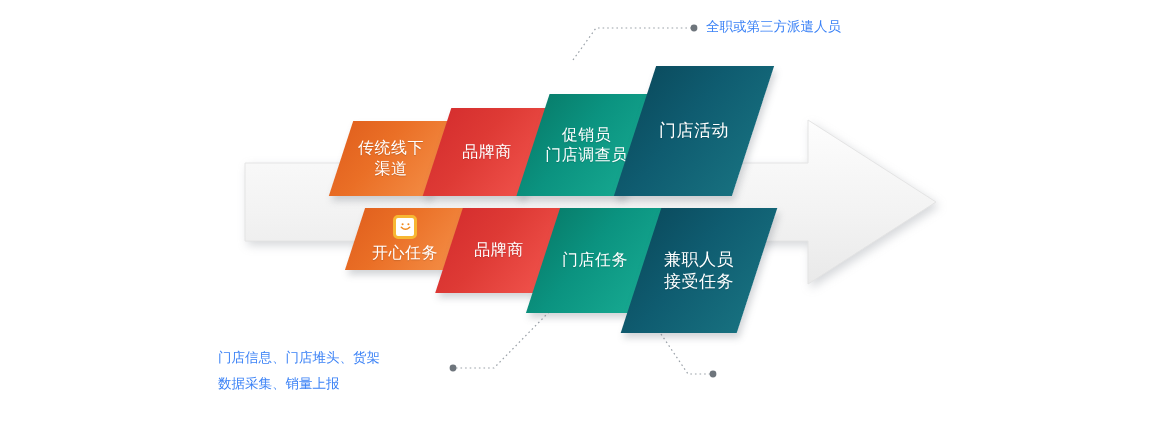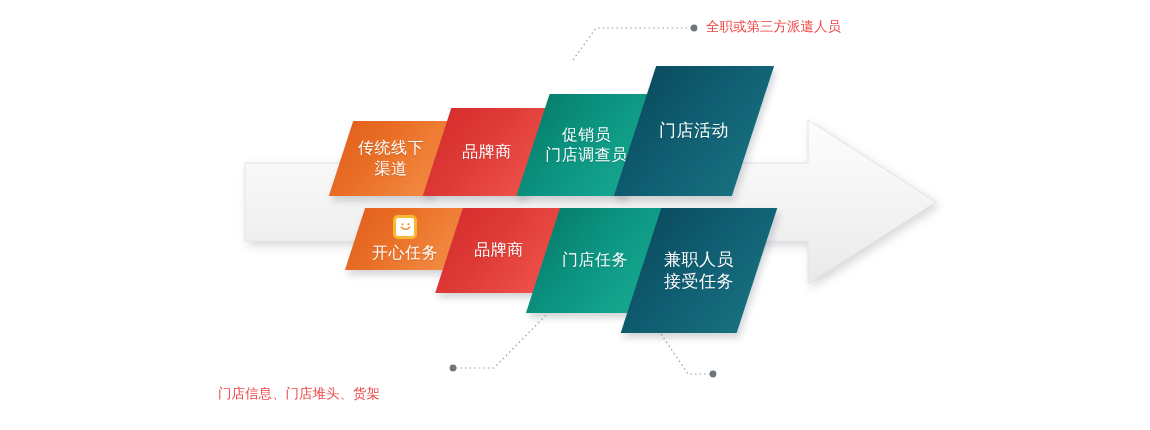--- a/index.html
+++ b/index.html
@@ -91,28 +91,28 @@
   .leaders {
     position: absolute;
     left: 0; top: 0;
     width: 1150px; height: 430px;
     pointer-events: none;
   }
 
   
   .note {
     position: absolute;
-    color: #ef4444;
+    color: #3b82f6;
     font-size: 13.5px;
     line-height: 1.95;
     white-space: nowrap;
     font-family: "DejaVu Sans", "Liberation Sans", sans-serif;
   }
   .note-top    { left: 706px; top: 26px; transform: translateY(-50%); }
-  .note-bottom-left  { left: 218px; top: 344px; text-align: left; margin-top: 36px; }
+  .note-bottom-left  { left: 218px; top: 344px; text-align: left; }
   .note-bottom-right { left: 727px; top: 341px; text-align: left; }
   .note .row { display: block; }
   .arrow-glyph { padding: 0 4px; font-size: 13px; }
 </style>
 </head>
 <body>
 
 <div id="stage">
 
   <div class="arrow-wrap">
@@ -197,16 +197,17 @@
       <span class="line">接受任务</span>
     </div>
   </div>
 
   <div class="note note-top">
     <span class="row">全职或第三方派遣人员</span>
   </div>
 
   <div class="note note-bottom-left">
     <span class="row">门店信息、门店堆头、货架</span>
+    <span class="row">数据采集、销量上报</span>
   </div>
 
 
 </div>
 
 </body></html>

